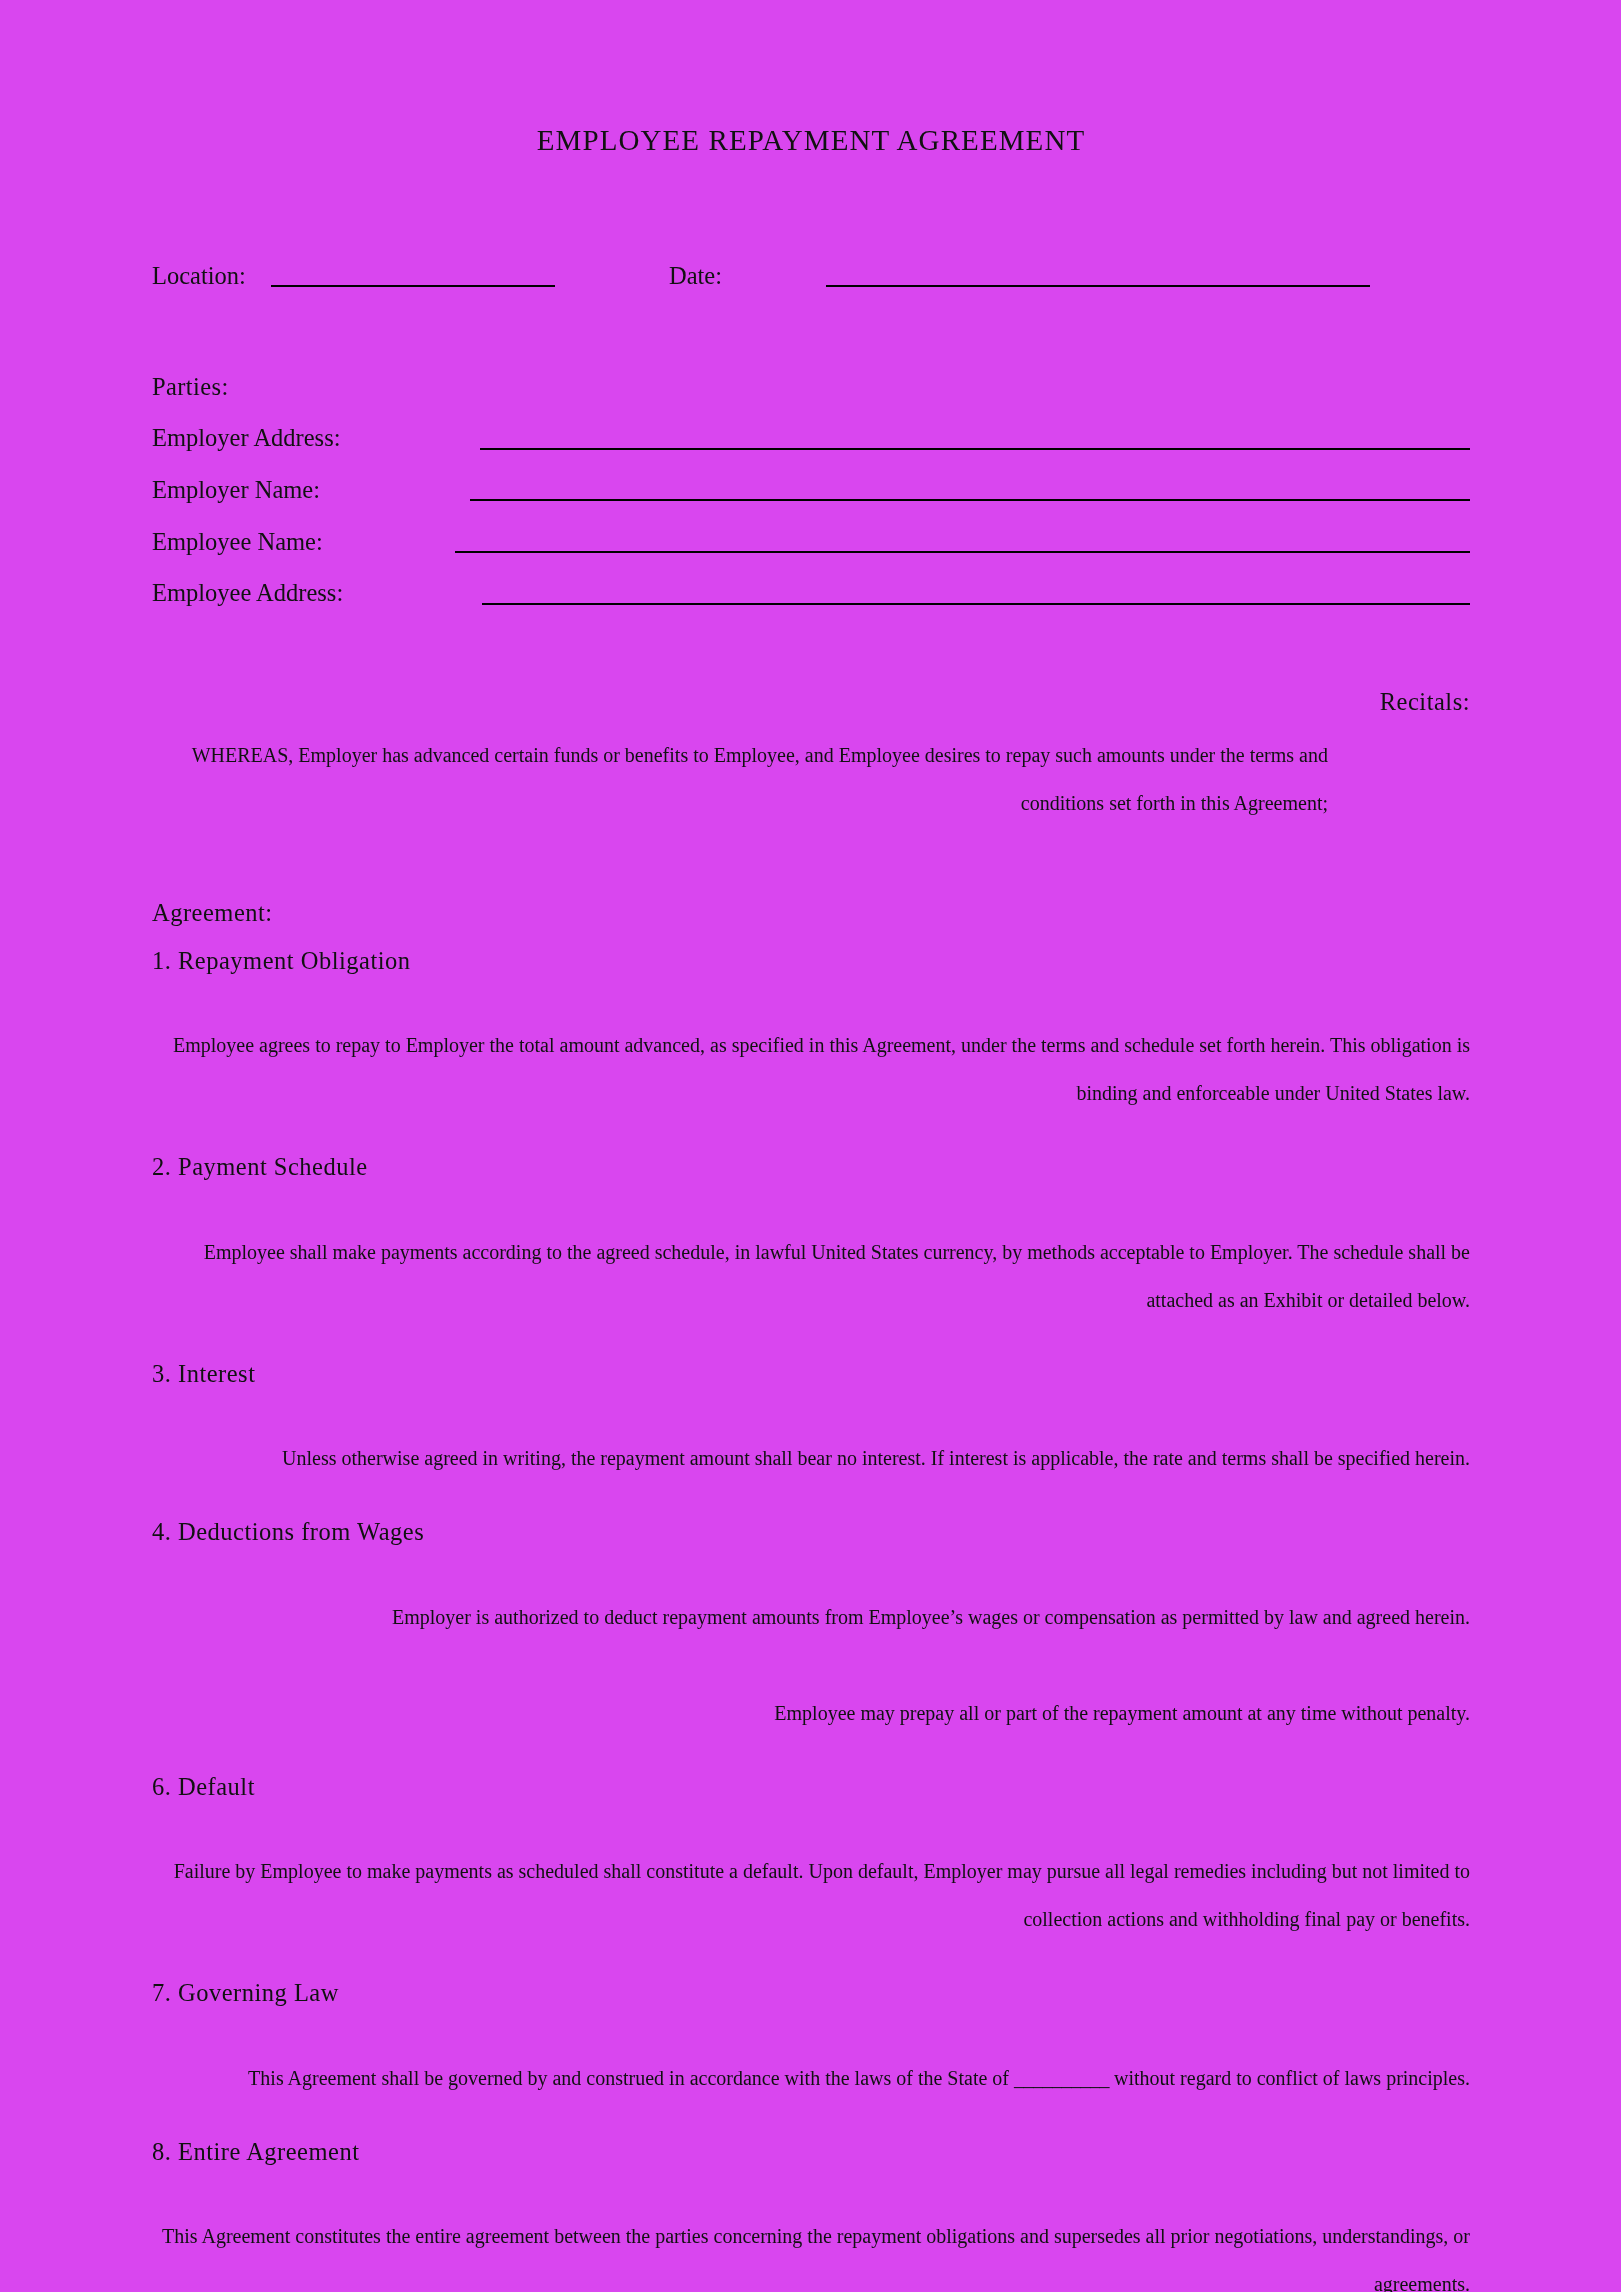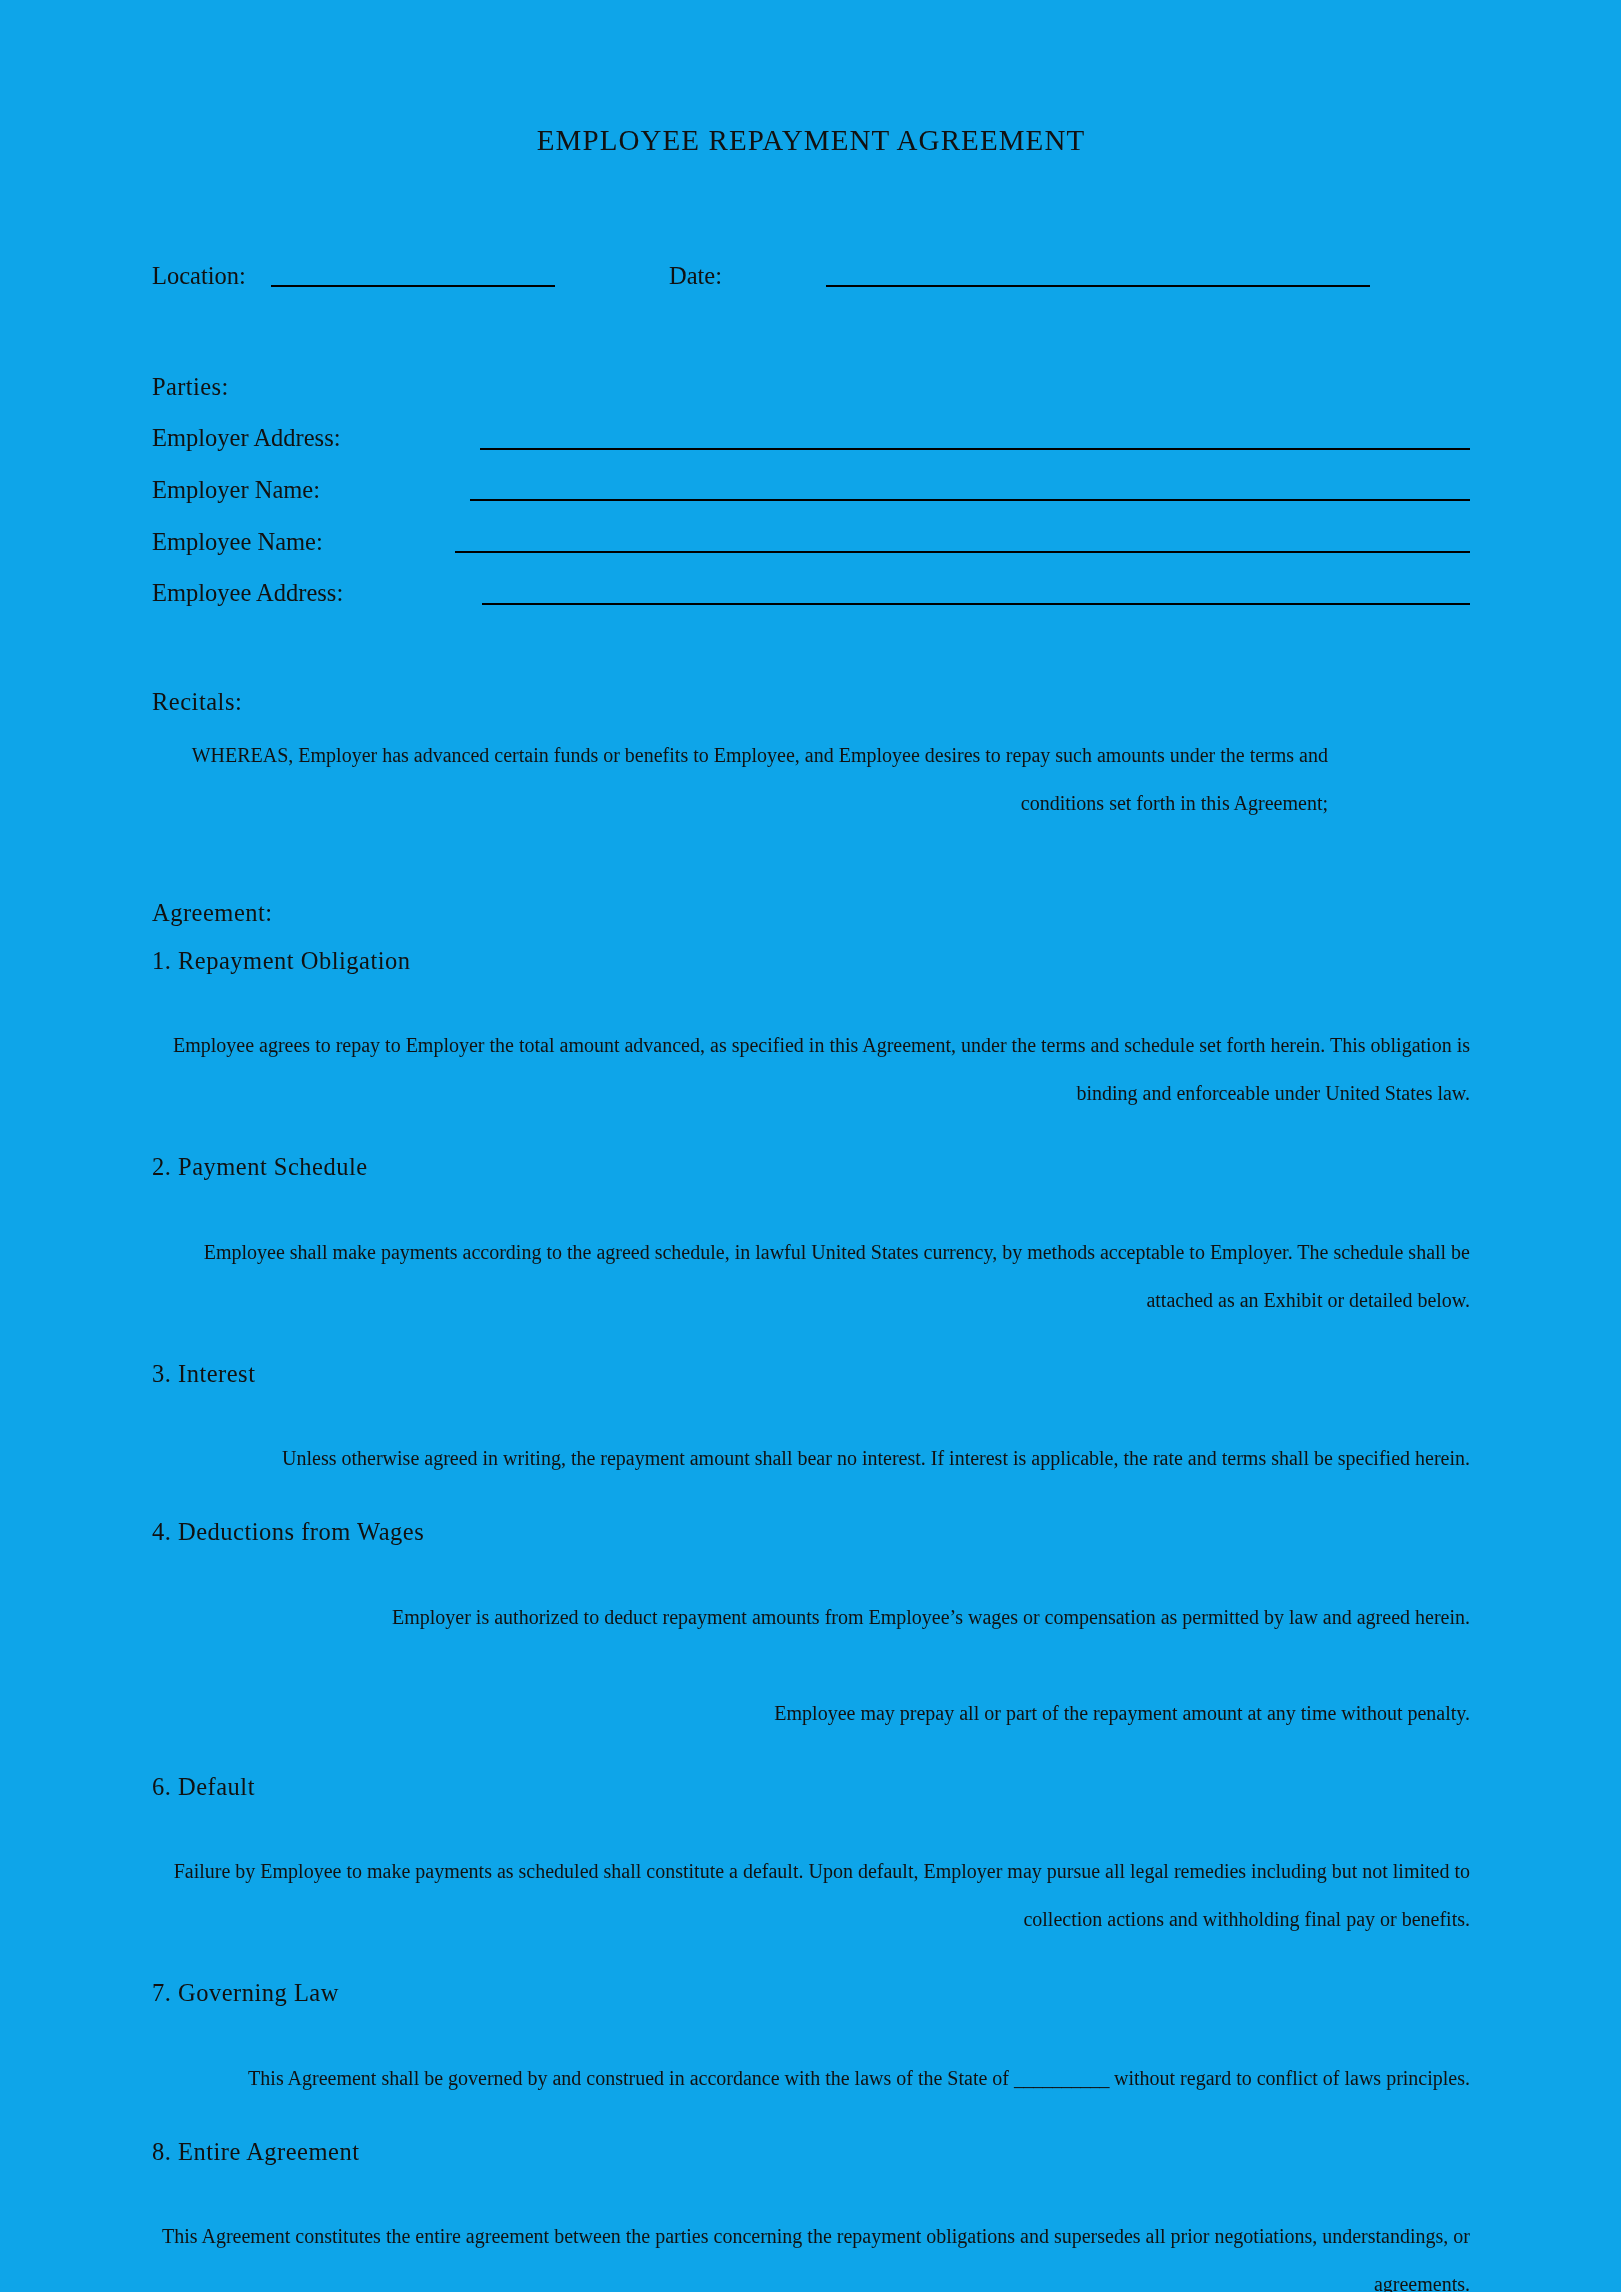--- a/index.html
+++ b/index.html
@@ -6,21 +6,21 @@
   html, body {
     margin: 0;
     padding: 0;
     background: #ffffff;
   }
 
   .page {
     position: relative;
     width: 1621px;
     height: 2293px;
-    background: #0ea5e9;
+    background: #d946ef;
     margin: 0 auto;
     box-sizing: border-box;
     padding: 0;
     font-family: "Liberation Serif", "DejaVu Serif", serif;
     color: #000000;
     overflow: hidden;
   }
 
   .content {
     position: absolute;
@@ -96,21 +96,21 @@
 
   
   .block-heading {
     font-size: 24.5px;
     letter-spacing: 0.5px;
     line-height: 1;
     margin: 0;
     color: #111111;
     font-weight: normal;
   }
-  .recitals-heading { margin-top: 84px; }
+  .recitals-heading { margin-top: 84px; text-align: right; }
   .agreement-heading { margin-top: 74px; }
 
   .body-text {
     font-size: 20px;
     line-height: 48px;
     margin: 0;
     color: #111111;
     text-align: right;
   }
   .recitals-text { margin-top: 16.7px; width: 1176px; }

